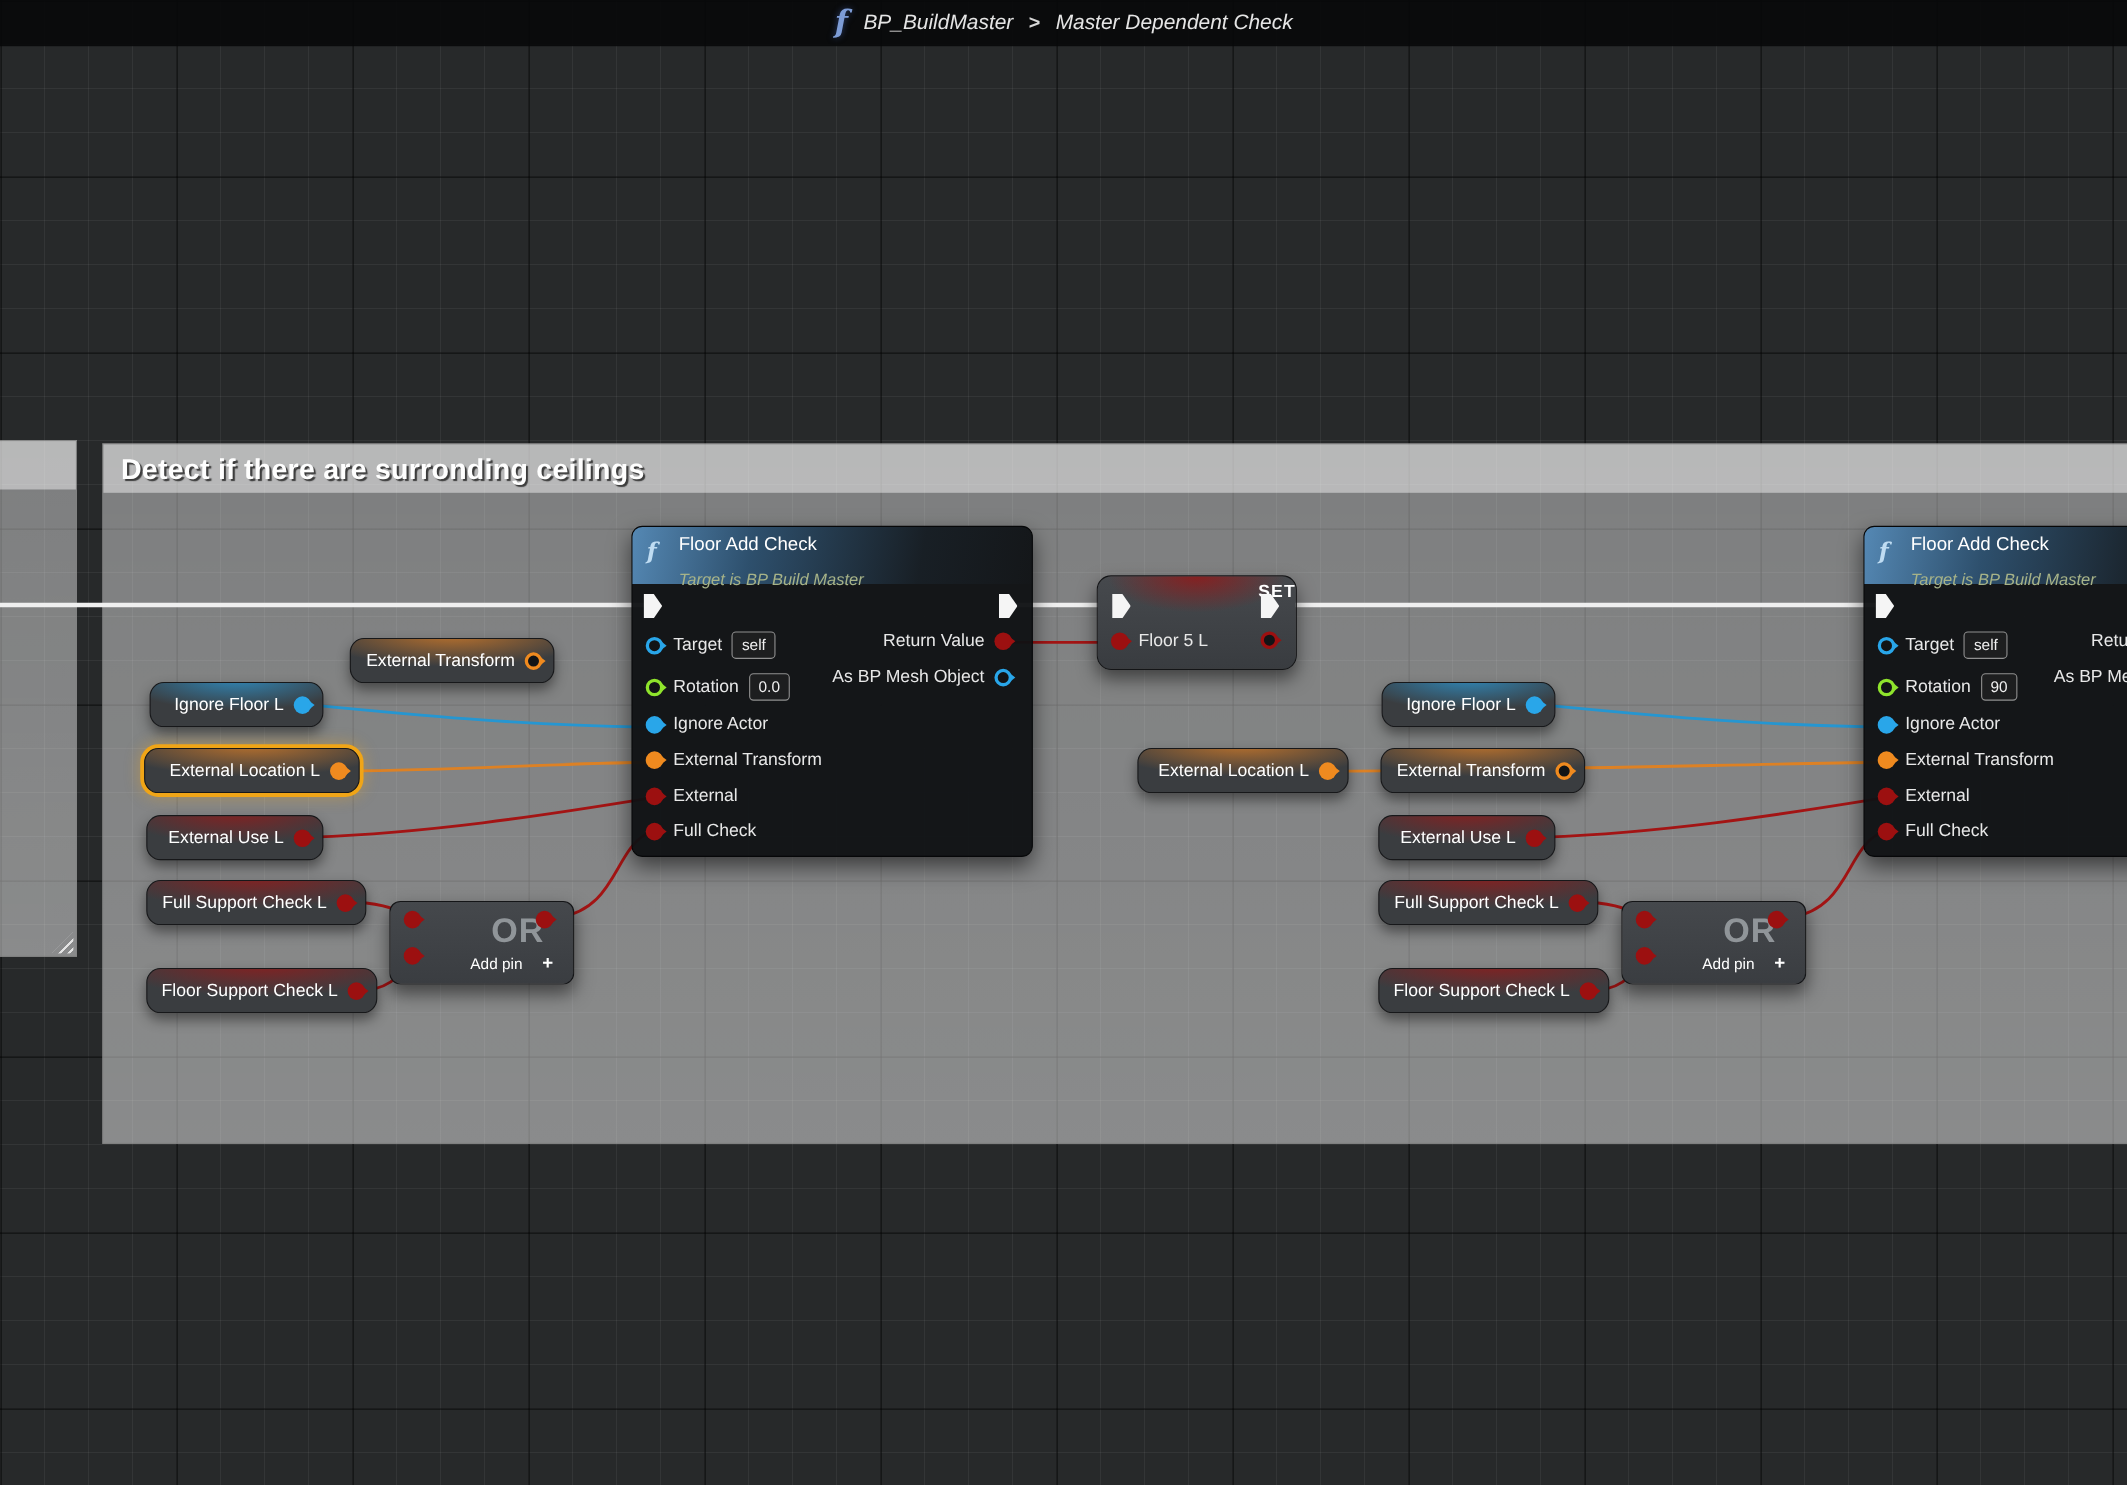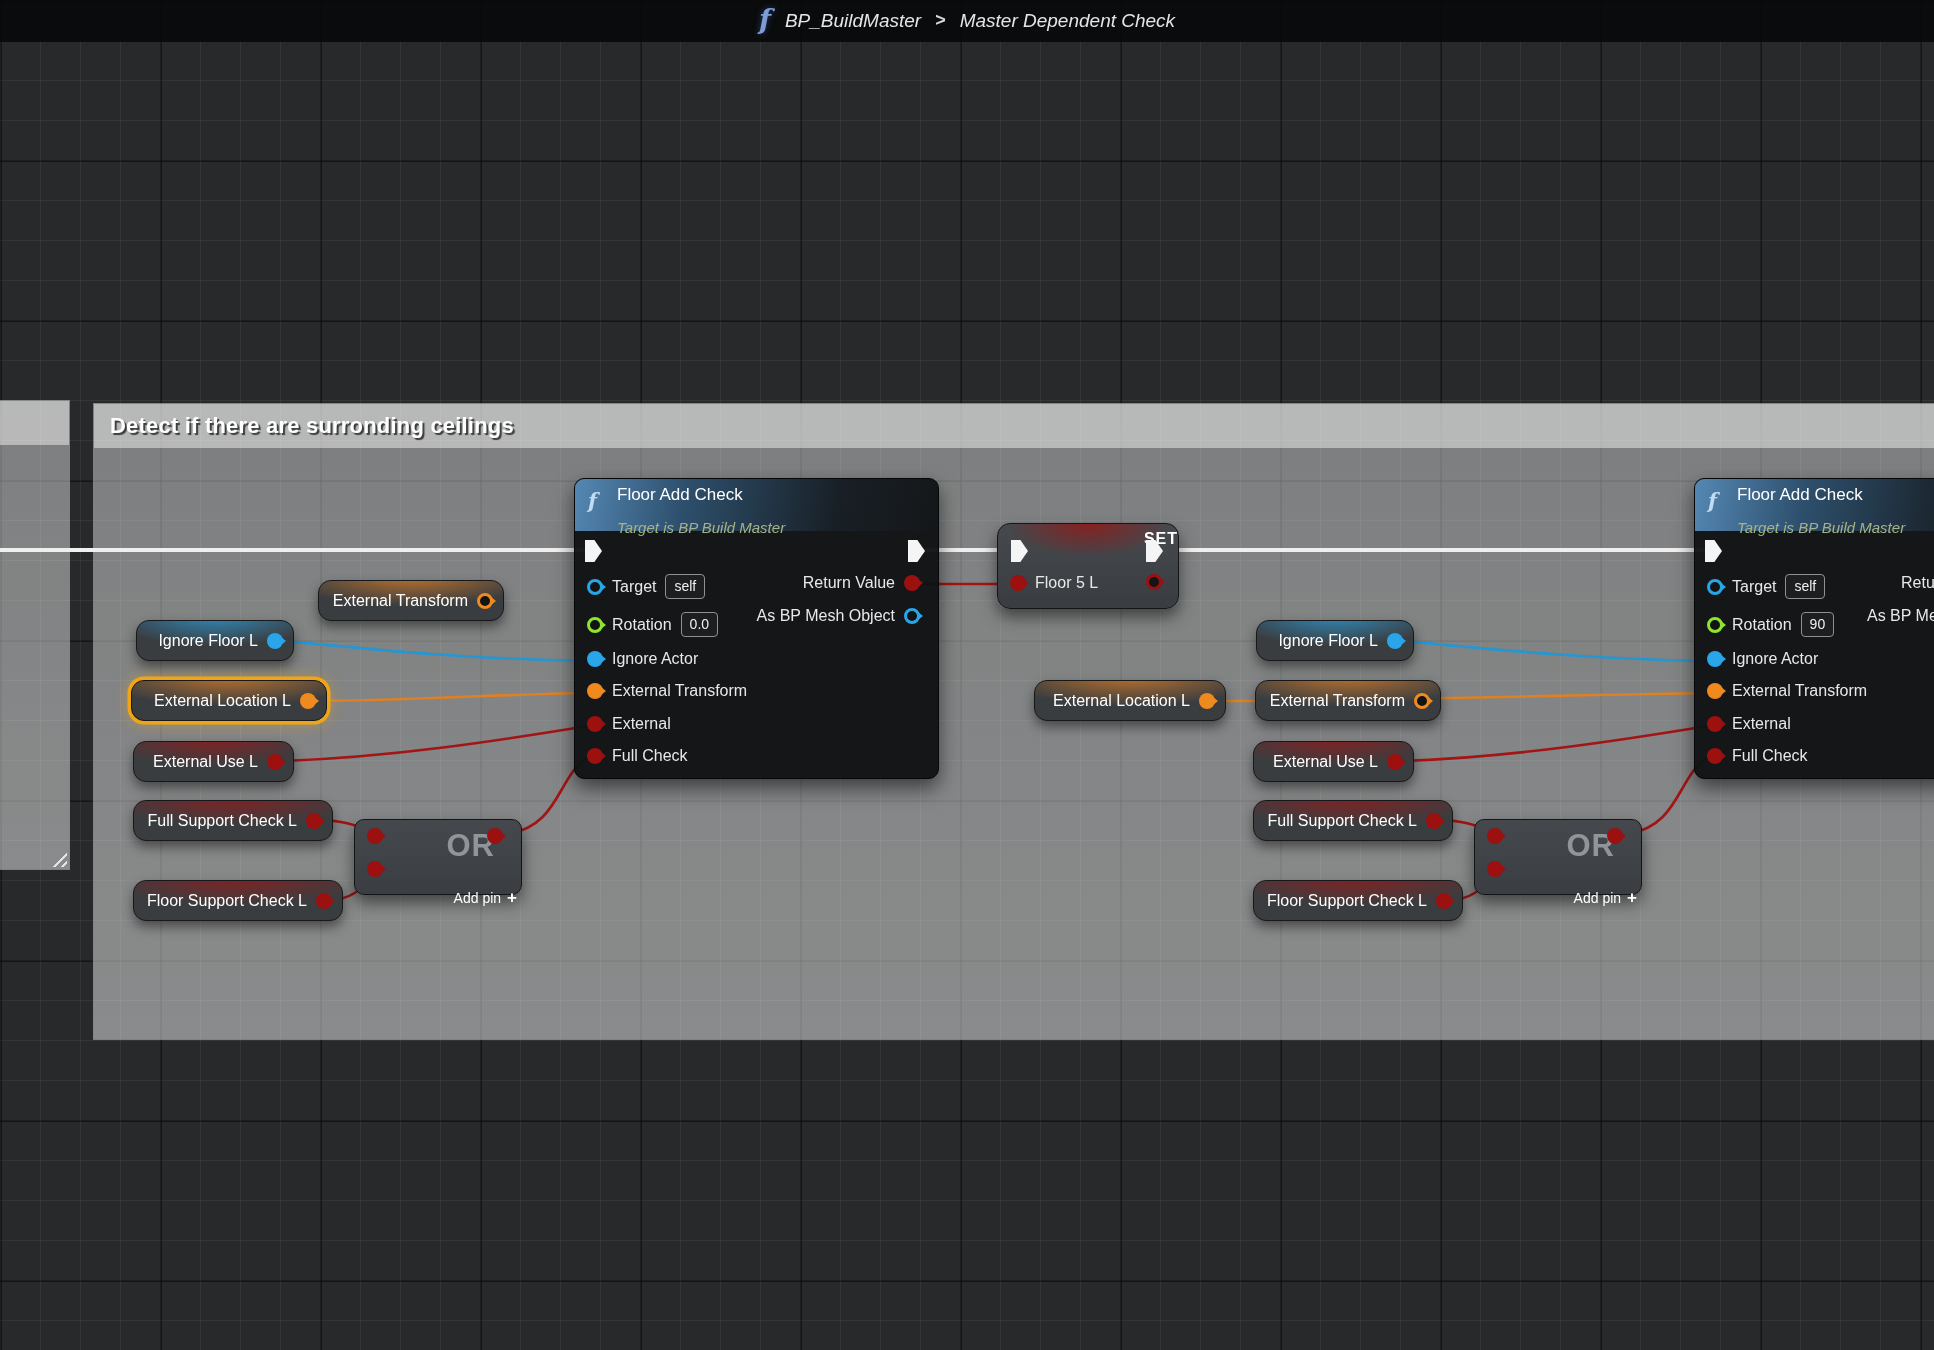--- a/index.html
+++ b/index.html
@@ -18,21 +18,21 @@
   .topbar{position:absolute;left:0;top:0;width:100%;height:42px;z-index:6;
     background:rgba(8,9,10,0.92);display:flex;align-items:center;justify-content:center;gap:14px;}
   .topbar .ficon{font:italic bold 28px "DejaVu Serif",serif;color:#7d9cd6;margin-top:-4px;text-shadow:0 0 6px rgba(60,90,160,0.6);}
   .topbar .crumb{font-size:19px;color:#e5e5e5;font-style:italic;}
   .topbar .sep{font-size:18px;font-weight:bold;color:#d8d8d8;margin-top:-1px;}
   
   .comment{position:absolute;background:linear-gradient(rgba(255,255,255,0.40),rgba(255,255,255,0.46));
     border:1px solid rgba(130,130,130,0.55);z-index:1;}
   .comment .chdr{position:absolute;left:0;top:0;right:0;height:44px;background:rgba(255,255,255,0.45);
     display:flex;align-items:center;padding-left:16px;box-sizing:border-box;}
-  .comment .ctitle{font-size:22px;font-weight:bold;color:#fefefe;letter-spacing:0.2px;
+  .comment .ctitle{font-size:26px;font-weight:bold;color:#fefefe;letter-spacing:0.2px;
     text-shadow:2px 2px 1px rgba(45,45,45,0.9);white-space:nowrap;}
   .resize-handle{position:absolute;right:2px;bottom:2px;width:20px;height:20px;
     clip-path:polygon(100% 0,100% 100%,0 100%);
     background:repeating-linear-gradient(135deg,#e3e3e3 0 2px,transparent 2px 6px);}
   
   svg.wires{position:absolute;left:0;top:0;z-index:2;pointer-events:none;}
   .w-exec{stroke:#efefef;stroke-width:4;fill:none;}
   .w-blue{stroke:#2596d1;stroke-width:2.6;fill:none;}
   .w-orange{stroke:#dd8124;stroke-width:2.6;fill:none;}
   .w-red{stroke:#a31414;stroke-width:2.6;fill:none;}
@@ -64,21 +64,21 @@
     box-shadow:0 8px 16px rgba(0,0,0,0.5);}
   .setnode::before{content:"";position:absolute;inset:0;border-radius:12px;
     background:radial-gradient(60% 52% at 50% 0%,rgba(150,22,22,0.8),rgba(150,22,22,0) 75%);}
   .setnode .stitle{position:absolute;top:6px;left:0;right:0;text-align:right;
     font-size:16px;font-weight:bold;color:#fff;letter-spacing:1px;}
   
   .ornode{position:absolute;width:166px;height:74px;z-index:3;
     background:linear-gradient(#45484c,#3a3d41);border:1px solid #141517;border-radius:10px;
     box-shadow:0 8px 16px rgba(0,0,0,0.5);}
   .ornode .ortitle{position:absolute;right:26px;top:8px;font-size:31px;font-weight:bold;color:#909599;letter-spacing:1px;}
-  .ornode .addpin{position:absolute;right:4px;top:48px;font-size:14px;color:#fff;display:flex;gap:6px;align-items:center;margin-top:22px;}
+  .ornode .addpin{position:absolute;right:18px;top:48px;font-size:14px;color:#fff;display:flex;gap:18px;align-items:center;}
   .ornode .plus{font-weight:bold;font-size:17px;line-height:14px;}
   
   .pill{position:absolute;z-index:3;display:flex;align-items:center;justify-content:flex-end;gap:9px;
     box-sizing:border-box;height:41px;padding:0 10px 0 18px;
     background:#3a3d40;border:1px solid #17181a;border-radius:13px;
     box-shadow:0 6px 12px rgba(0,0,0,0.45);color:#fff;font-size:16px;white-space:nowrap;}
   .pill::before{content:"";position:absolute;inset:0;border-radius:12px;pointer-events:none;
     background:radial-gradient(95% 105% at 50% -12%,var(--c),transparent 72%);opacity:0.9;}
   .pill>*{position:relative;}
   .g-blue{--c:#2f8fc4;} .g-orange{--c:#c8772a;} .g-red{--c:#8e1d1d;}

